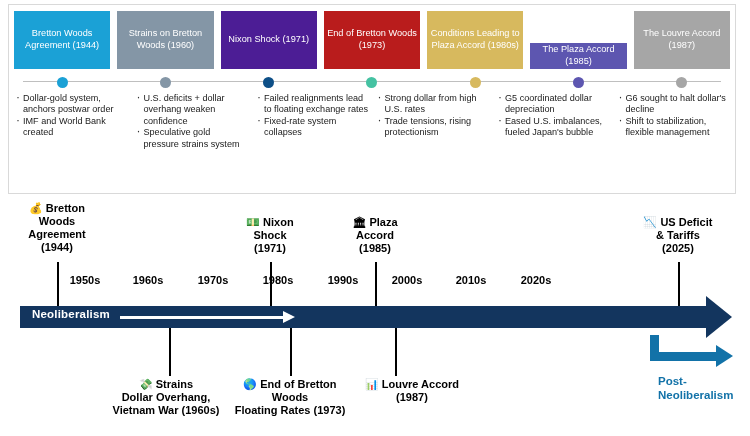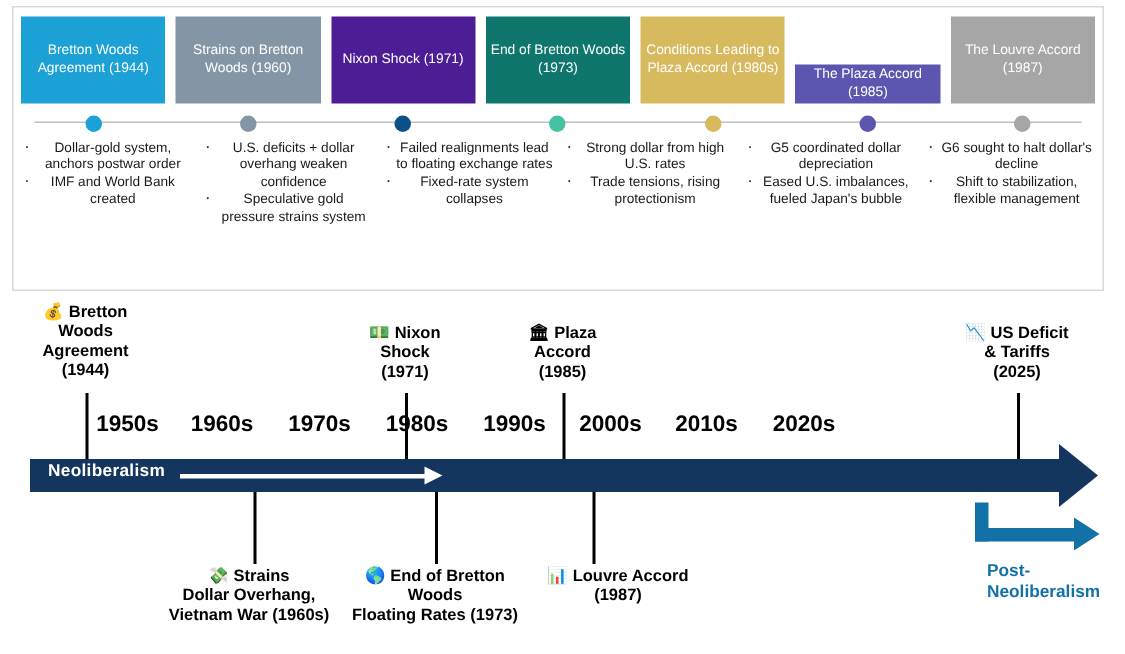--- a/index.html
+++ b/index.html
@@ -36,21 +36,21 @@
     display:flex;gap:7px;
   }
   .dot-cell{flex:1 1 0;display:flex;justify-content:center;align-items:center;}
   .dot{width:11px;height:11px;border-radius:50%;}
 
   #bullets-row{
     position:absolute;left:5px;top:88px;right:5px;height:96px;
     display:flex;gap:7px;
   }
   .bullet-cell{flex:1 1 0;}
-  .bullet-cell ul{margin:0;padding:0 0 0 9px;list-style:none;text-align:center;}
+  .bullet-cell ul{margin:0;padding:0 0 0 9px;list-style:none;}
   .bullet-cell li{
     position:relative;
     font-size:9.1px;line-height:11.4px;color:#1a1a1a;
     margin-bottom:0px;padding-left:0px;
   }
   .bullet-cell li:before{
     content:"\00B7";position:absolute;left:-7px;top:-1px;font-size:12px;color:#333;
   }
 
   
@@ -77,21 +77,21 @@
     position:absolute;left:283px;top:115px;width:0;height:0;
     border-top:6.5px solid transparent;border-bottom:6.5px solid transparent;
     border-left:12px solid #ffffff;
   }
 
   .tick-up{position:absolute;width:2px;background:#000000;}
   .tick-down{position:absolute;width:2px;background:#000000;}
 
   .year{
     position:absolute;top:78px;
-    font-size:15px;font-weight:bold;color:#000000;
+    font-size:11px;font-weight:bold;color:#000000;
     transform:translateX(-50%);white-space:nowrap;
   }
   .marker-up{
     position:absolute;text-align:center;
     font-size:11px;line-height:13px;font-weight:bold;color:#000000;
     transform:translateX(-50%);white-space:nowrap;
   }
   .marker-down{
     position:absolute;text-align:center;
     font-size:11px;line-height:13px;font-weight:bold;color:#000000;
@@ -115,21 +115,21 @@
 </style>
 </head>
 <body>
 
 <div id="top-panel">
 
   <div id="cards-row">
     <div class="card" style="background: rgb(27, 161, 214);">Bretton Woods Agreement (1944)</div>
     <div class="card" style="background: rgb(132, 150, 166);">Strains on Bretton Woods (1960)</div>
     <div class="card" style="background: #4c1d95;">Nixon Shock (1971)</div>
-    <div class="card" style="background: #0f766e;">End of Bretton Woods (1973)</div>
+    <div class="card" style="background: #b91c1c;">End of Bretton Woods (1973)</div>
     <div class="card" style="background: rgb(215, 185, 94);">Conditions Leading to Plaza Accord (1980s)</div>
     <div class="card" style="background: rgb(93, 86, 176); margin-top: 32px;">The Plaza Accord (1985)</div>
     <div class="card" style="background: rgb(166, 166, 166);">The Louvre Accord (1987)</div>
   </div>
 
   <div id="axis-line"></div>
 
   <div id="dots-row">
     <div class="dot-cell">
         <span class="dot" style="background: rgb(27, 161, 214);"></span>

